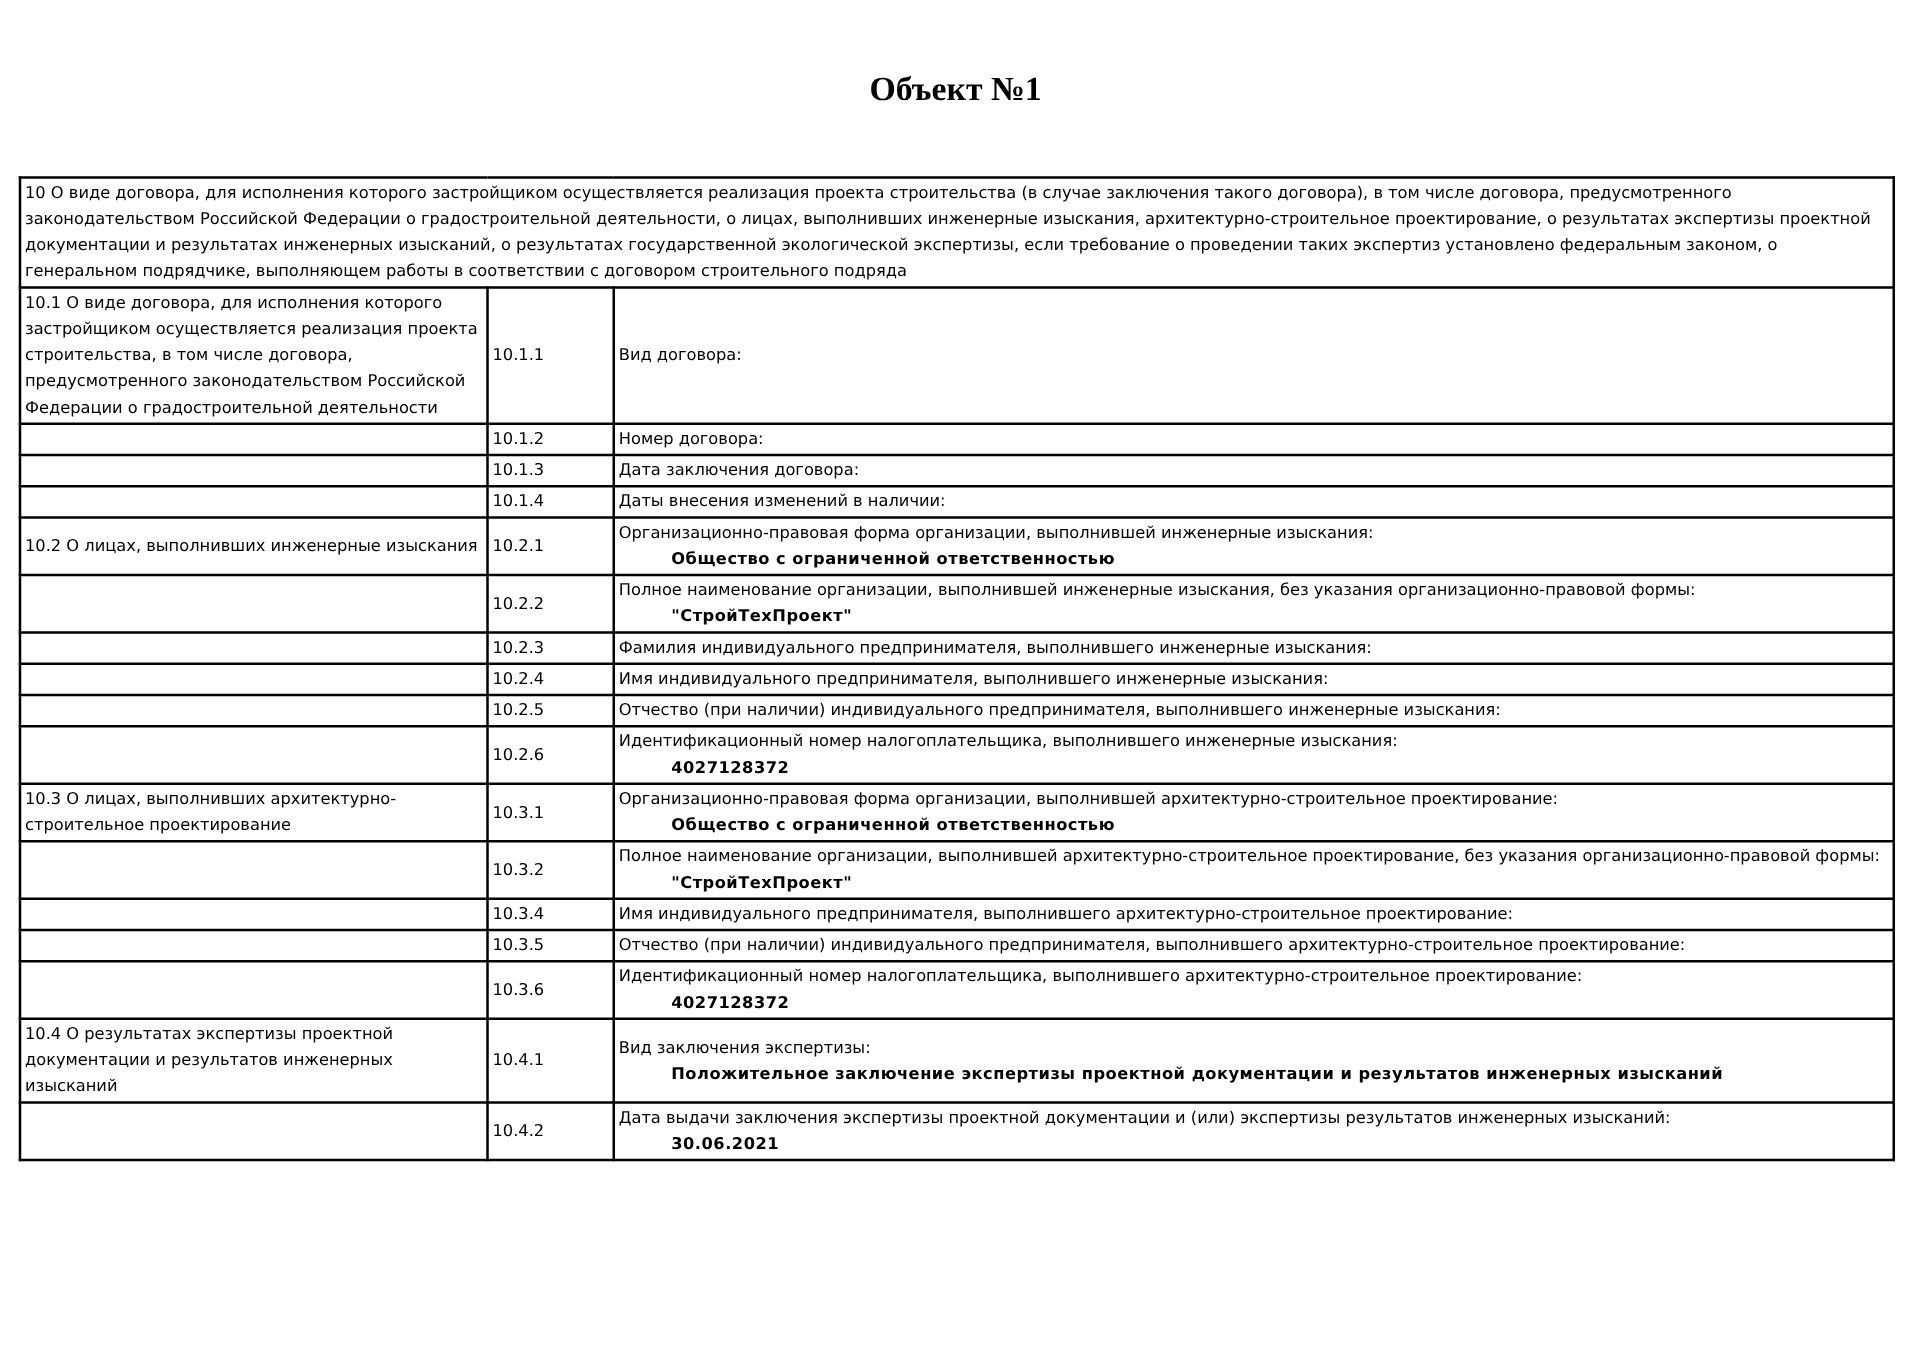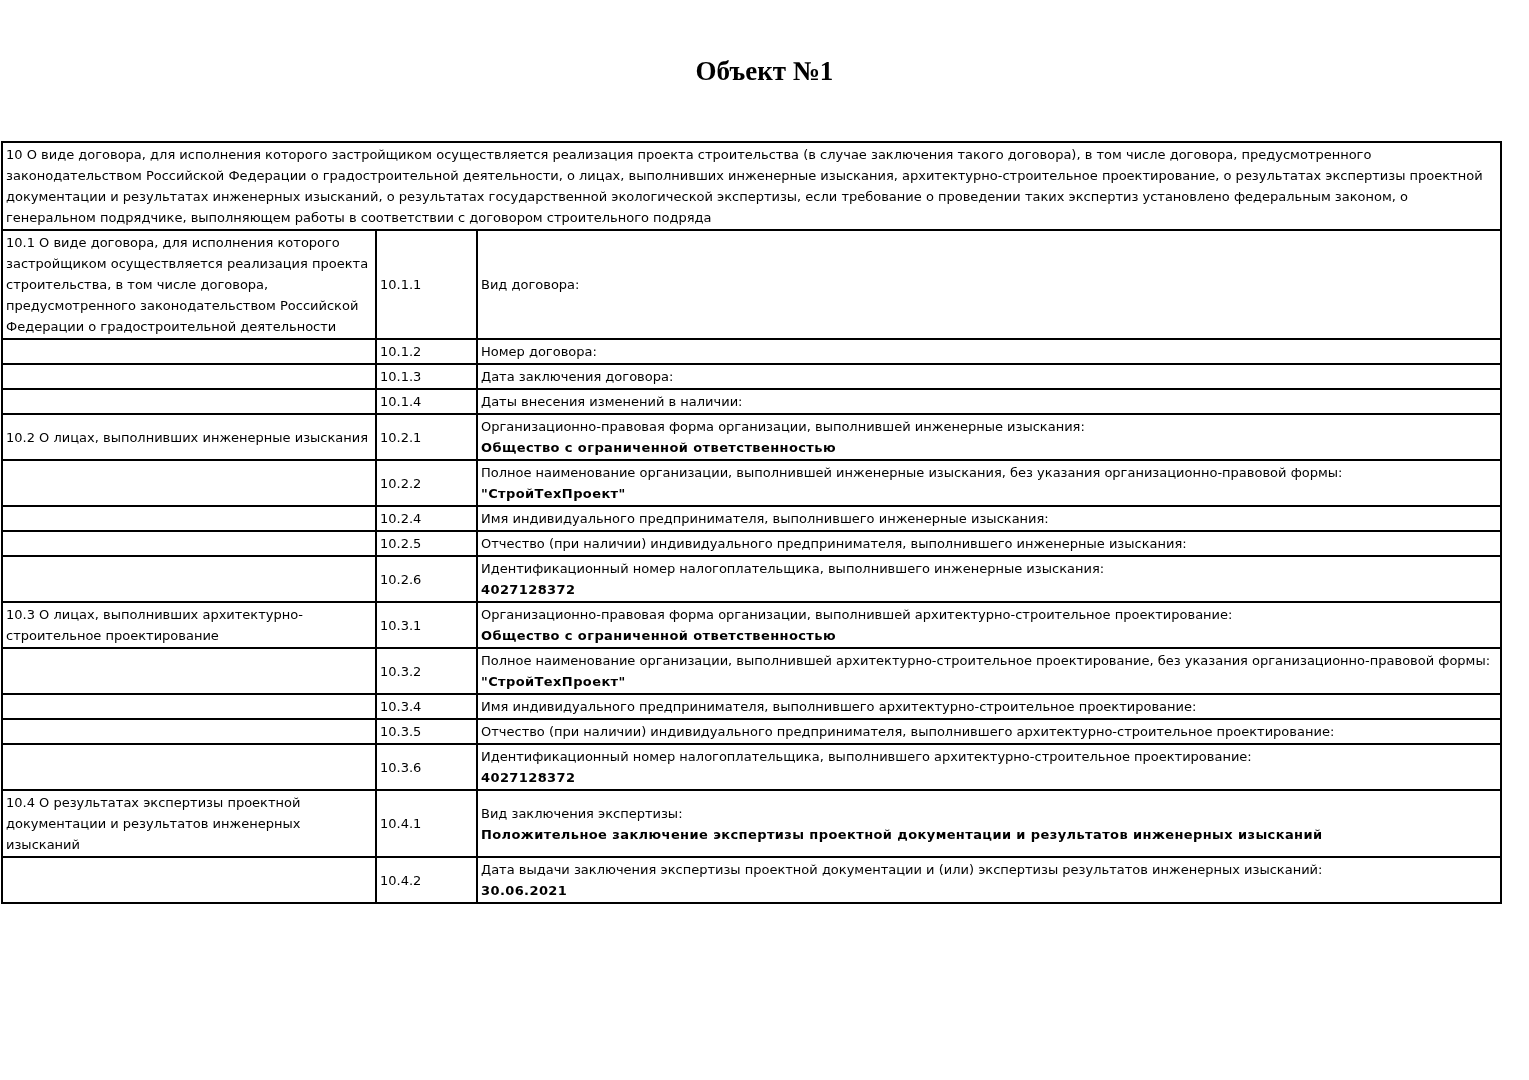--- a/index.html
+++ b/index.html
@@ -8,21 +8,21 @@
     background: #ffffff;
     color: #000000;
   }
   body {
     width: 1529px;
     height: 1080px;
     font-family: "DejaVu Sans", sans-serif;
     overflow: hidden;
   }
   .page {
-    padding: 0 1px;
+    padding: 0 15px;
   }
   h1.doc-title {
     text-align: center;
     font-family: "Liberation Serif", serif;
     font-weight: bold;
     font-size: 27px;
     margin: 56px 0 0 0;
     line-height: 30px;
   }
   table.decl-table {
@@ -43,20 +43,21 @@
   td.cell-header {
     vertical-align: top;
     padding: 2px 3px;
   }
   col.col-section { width: 374px; }
   col.col-code    { width: 101px; }
   td.cell-section { vertical-align: top; }
   .field-value {
     font-weight: bold;
     letter-spacing: 0.4px;
+    margin-left: 42px;
   }
 </style>
 </head>
 <body>
 
 <div class="page">
   <h1 class="doc-title">Объект №1</h1>
 
   <table class="decl-table">
     <colgroup>
@@ -111,20 +112,28 @@
         <tr>
     <td class="cell-section"></td>
     <td class="cell-code">10.2.2</td>
     <td class="cell-desc">
       <div class="field-label">Полное наименование организации, выполнившей инженерные изыскания, без указания организационно-правовой формы:</div>
       <div class="field-value">"СтройТехПроект"</div>
     </td>
   </tr>
         <tr>
     <td class="cell-section"></td>
+    <td class="cell-code">10.2.3</td>
+    <td class="cell-desc">
+      <div class="field-label">Фамилия индивидуального предпринимателя, выполнившего инженерные изыскания:</div>
+
+    </td>
+  </tr>
+        <tr>
+    <td class="cell-section"></td>
     <td class="cell-code">10.2.4</td>
     <td class="cell-desc">
       <div class="field-label">Имя индивидуального предпринимателя, выполнившего инженерные изыскания:</div>
 
     </td>
   </tr>
         <tr>
     <td class="cell-section"></td>
     <td class="cell-code">10.2.5</td>
     <td class="cell-desc">

